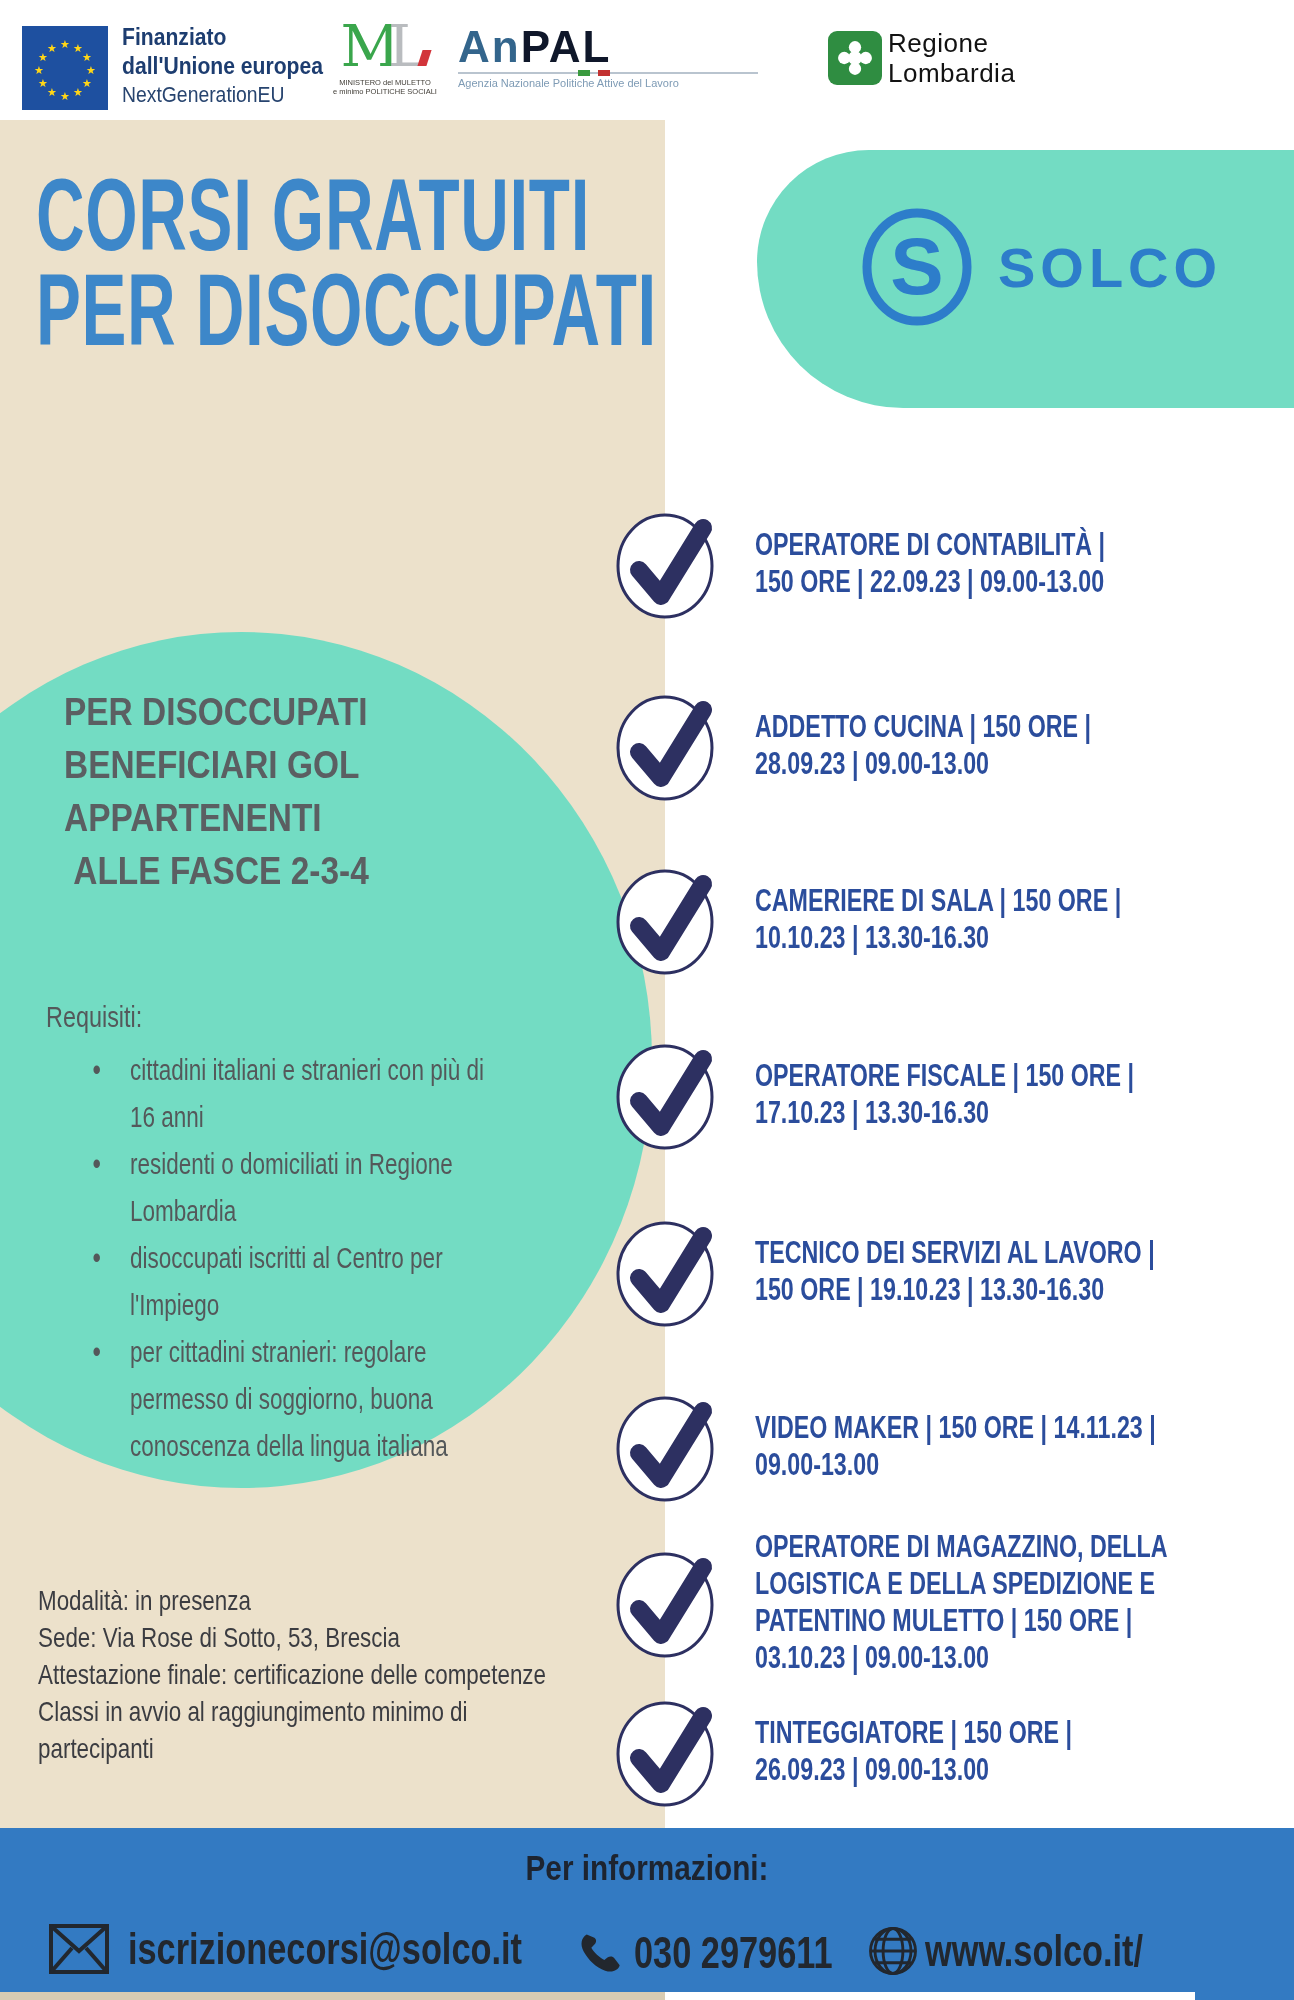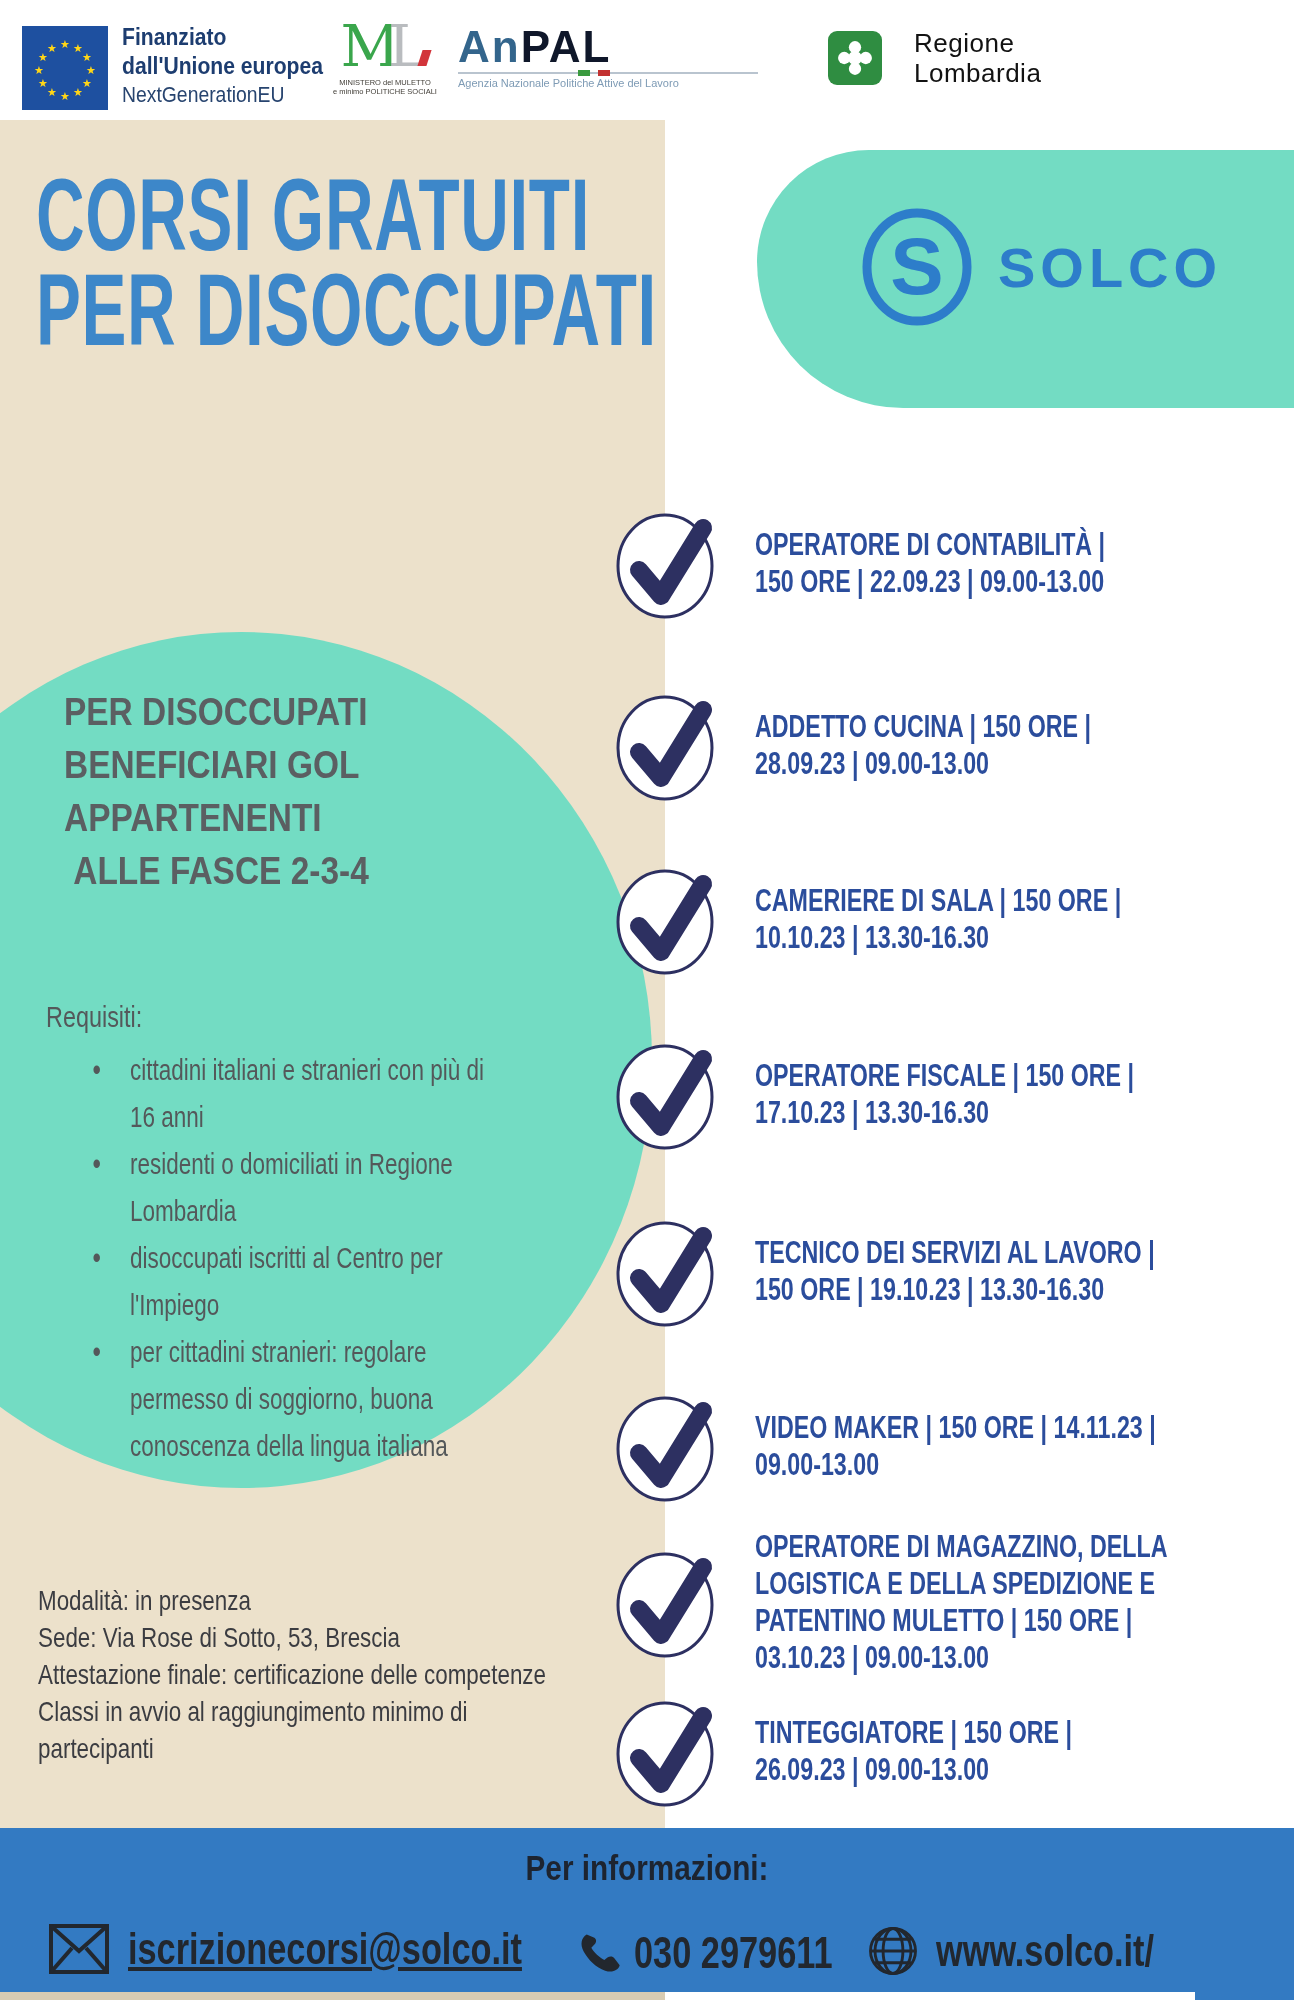--- a/index.html
+++ b/index.html
@@ -18,21 +18,21 @@
   .ml-l{color:#b9bcbf;margin-left:-12px;}
   .ml-red{display:inline-block;width:9px;height:16px;background:#d2343a;transform:skewX(-18deg);margin-left:-6px;}
   .ml-cap{font-size:7.5px;color:#44403a;line-height:9px;margin-top:2px;}
   .anpal{position:absolute;left:458px;top:24px;width:310px;}
   .anpal-word{font-weight:bold;font-size:44px;line-height:46px;letter-spacing:2px;}
   .anpal-1{color:#33658c;} .anpal-2{color:#0f172a;}
   .anpal-line{position:relative;height:2px;background:#b9c4cf;width:300px;margin:2px 0 3px 0;}
   .anpal-line .g{position:absolute;left:120px;top:-2px;width:12px;height:6px;background:#3a9a3f;}
   .anpal-line .r{position:absolute;left:140px;top:-2px;width:12px;height:6px;background:#c23131;}
   .anpal-cap{font-size:11px;color:#7e9bb5;white-space:nowrap;}
-  .reg{position:absolute;left:828px;top:28px;display:flex;align-items:center;gap:32px;}
+  .reg{position:absolute;left:828px;top:28px;display:flex;align-items:center;gap:6px;}
   .reg-sq{width:54px;height:54px;background:#2f8d41;border-radius:9px;display:flex;align-items:center;justify-content:center;}
   .reg-txt{font-size:26px;line-height:30px;color:#121212;letter-spacing:.5px;}
   .gol{position:absolute;left:1046px;top:18px;width:176px;text-align:center;}
   .gol-word{font-weight:bold;font-size:58px;line-height:62px;letter-spacing:-5px;font-family:"DejaVu Sans",sans-serif;}
   .gol-g{color:#2456a4;} .gol-l{color:#7cc26c;}
   .gol-o{color:#ef8b1f;position:relative;display:inline-block;}
   .gol-o::after{content:"";position:absolute;left:50%;top:54%;width:15px;height:15px;margin:-7px 0 0 -7px;
                 background:#2456a4;border-radius:50%;}
   .gol-cap{font-size:9.5px;font-weight:bold;color:#d5392f;margin-top:-2px;white-space:nowrap;}
 
@@ -67,23 +67,23 @@
   .check{flex:0 0 auto;width:102px;height:114px;}
   .course-text{font-weight:bold;font-size:31px;line-height:37px;color:#2b4d9c;white-space:pre-line;
                width:700px;transform:scaleX(.75);transform-origin:left center;}
 
   
   .footer{position:absolute;left:0;top:1828px;width:1294px;height:172px;background:#337ac2;}
   .footer-head{position:absolute;left:0;top:1848px;width:1294px;text-align:center;font-weight:bold;
                font-size:35px;color:#1d2430;transform:scaleX(.85);}
   .contact{position:absolute;display:flex;align-items:center;color:#22272e;}
   .contact .txt{font-weight:bold;font-size:44px;transform:scaleX(.78);transform-origin:left center;white-space:nowrap;}
-  .c-email{left:48px;top:1922px;gap:18px;text-decoration:underline;}
+  .c-email{left:48px;top:1922px;gap:18px;}
   .c-phone{left:576px;top:1928px;gap:12px;}
-  .c-web{left:866px;top:1924px;gap:16px;}
+  .c-web{left:866px;top:1924px;gap:5px;}
   .strip-beige{position:absolute;left:0;top:1992px;width:665px;height:8px;background:#d8ccb3;}
   .strip-white{position:absolute;left:665px;top:1992px;width:530px;height:8px;background:#ffffff;}
 </style>
 </head>
 <body>
 
 <div class="page">
 
   <div class="header">
 

